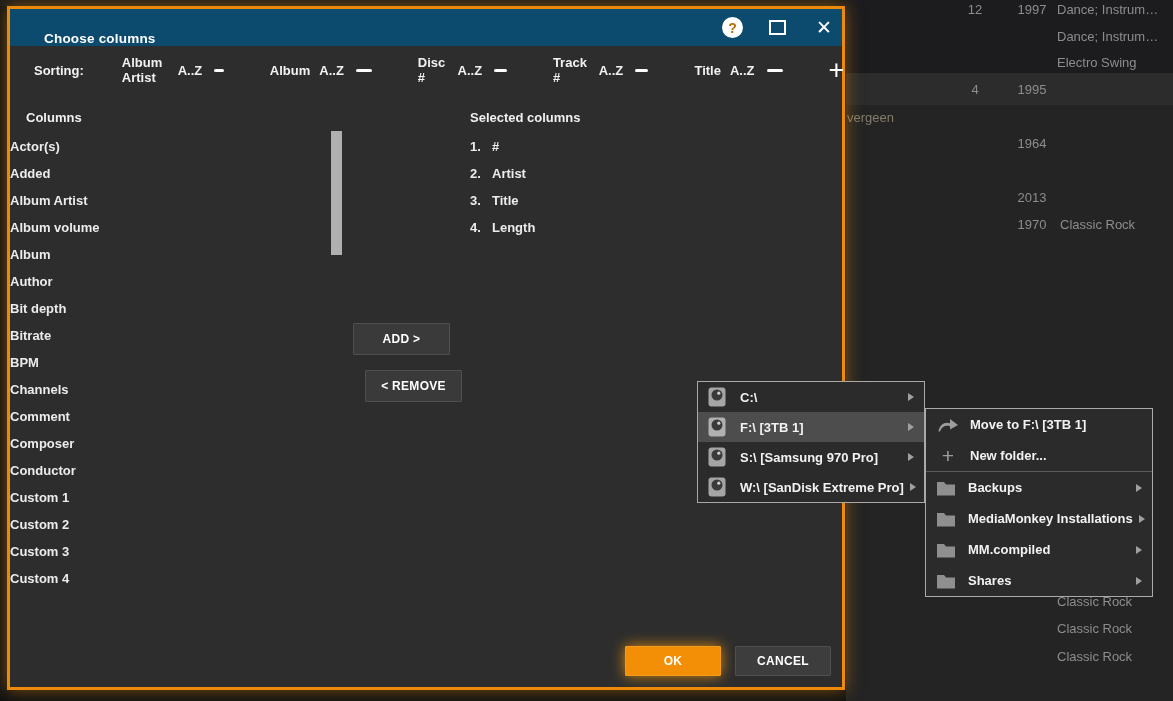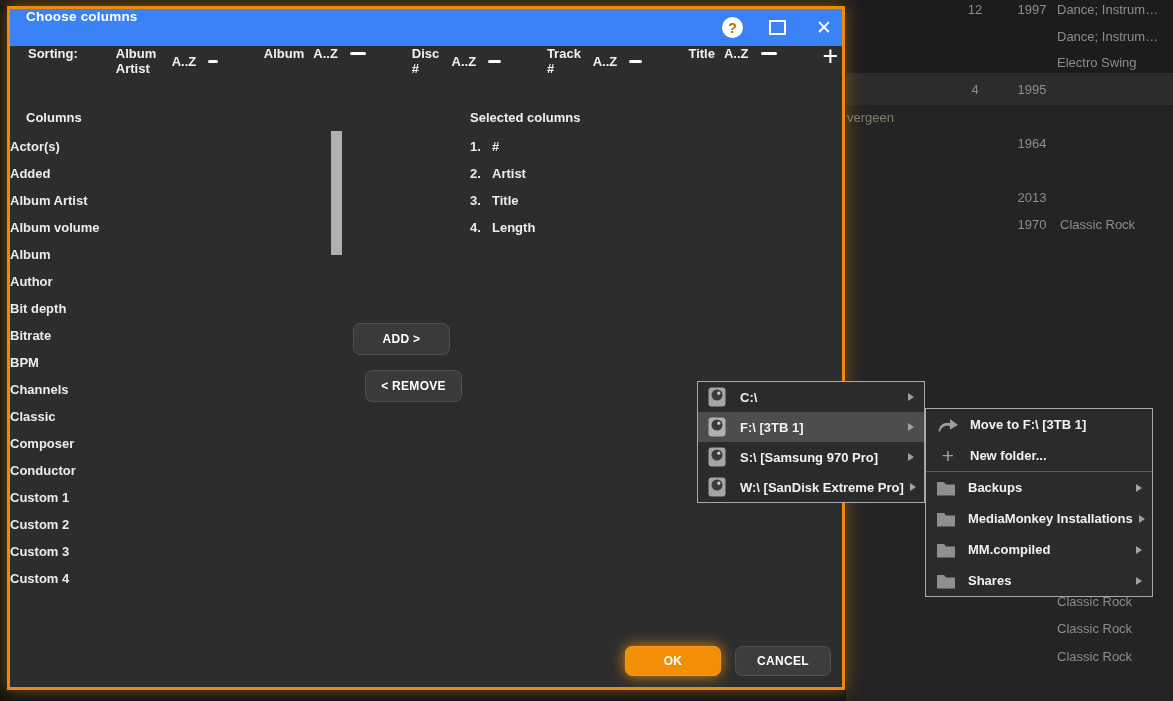--- a/index.html
+++ b/index.html
@@ -27,35 +27,35 @@
   
   .dialog {
     left:7px; top:6px; width:838px; height:684px;
     background:#2d2d2d;
     border:3px solid #ed8a0b;
     box-shadow:0 0 16px rgba(238,140,12,.5);
     z-index:10;
   }
   .titlebar {
     position:absolute; left:0; top:0; width:832px; height:37px;
-    background:#3b82f6; display:flex; align-items:flex-start;
+    background:#0c4a6e; display:flex; align-items:flex-end;padding-left:18px;
   }
   .titlebar .title { color:#fff; font-size:13.5px; font-weight:bold; padding-left:16px; letter-spacing:.2px; }
   .tb-icon { position:absolute; top:8px; display:flex; align-items:center; justify-content:center; cursor:pointer; }
   .help-circle {
     left:712px; width:21px; height:21px; border-radius:50%;
     background:#fff; color:#bd6a04; font-size:14px; font-weight:bold;
   }
   .maximize-sq { left:759px; top:11px; width:17px; height:15px; border:2px solid #fff; }
   .close-x { left:802px; top:6px; width:24px; height:24px; color:#fff; font-size:19px; font-weight:400; }
 
   
   .sortrow {
-    position:absolute; left:2px; top:37px; width:832px; height:48px;
-    display:flex; align-items:flex-start; padding:0 16px; color:#f2f2f2;
+    position:absolute; left:8px; top:37px; width:832px; height:48px;
+    display:flex; align-items:center; padding:0 16px; color:#f2f2f2;
   }
   .sortrow .sort-label { font-size:13px; font-weight:bold; margin-right:38px; }
   .sort-chip { display:flex; align-items:center; margin-right:46px; }
   .sort-chip .field { font-size:13px; font-weight:bold; }
   .sort-chip .order { font-size:13px; font-weight:bold; margin-left:9px; }
   .sort-remove-dash {
     width:16px; height:3px; background:#fff; border-radius:1.5px; margin-left:12px; cursor:pointer;
   }
   .sort-add {
     margin-left:auto; font-size:27px; font-weight:400; color:#fff; line-height:20px; cursor:pointer;
@@ -69,21 +69,21 @@
   .cols-list .li { height:27px; line-height:27px; font-size:13px; font-weight:bold; color:#ececec; cursor:pointer; }
   .sel-list { position:absolute; left:460px; top:124px; width:290px; }
   .sel-list .li { height:27px; line-height:27px; font-size:13px; font-weight:bold; color:#ececec; display:flex; cursor:pointer; }
   .sel-list .num { width:22px; }
   .scrollbar { left:321px; top:122px; width:11px; height:124px; background:#b0b0b0; z-index:11; cursor:grab; }
 
   
   .btn {
     position:absolute; display:flex; align-items:center; justify-content:center;
     font-size:12px; font-weight:bold; letter-spacing:.3px; color:#fff;
-    background:#3a3a3a; border:1px solid #4f4f4f; border-radius:7px; cursor:pointer;
+    background:#3a3a3a; border:1px solid #4f4f4f; border-radius:1px; cursor:pointer;
   }
   .add-btn    { left:343px; top:314px; width:97px; height:32px; }
   .remove-btn { left:355px; top:361px; width:97px; height:32px; }
   .ok-btn {
     left:615px; top:637px; width:96px; height:30px;
     background:#f28f06; border:1px solid #f49a1c;
     box-shadow:0 0 14px rgba(244,150,10,.85);
   }
   .cancel-btn { left:725px; top:637px; width:96px; height:30px; background:#3d3d3d; }
 
@@ -180,21 +180,21 @@
     <div class="li">Actor(s)</div>
     <div class="li">Added</div>
     <div class="li">Album Artist</div>
     <div class="li">Album volume</div>
     <div class="li">Album</div>
     <div class="li">Author</div>
     <div class="li">Bit depth</div>
     <div class="li">Bitrate</div>
     <div class="li">BPM</div>
     <div class="li">Channels</div>
-    <div class="li">Classic</div>
+    <div class="li">Comment</div>
     <div class="li">Composer</div>
     <div class="li">Conductor</div>
     <div class="li">Custom 1</div>
     <div class="li">Custom 2</div>
     <div class="li">Custom 3</div>
     <div class="li">Custom 4</div>
   </div>
   <div class="abs scrollbar"></div>
 
   <div class="panel-header sel-header">Selected columns</div>

